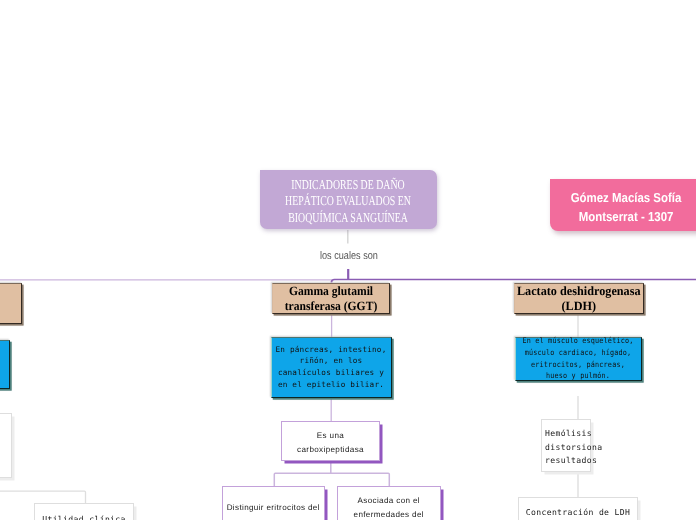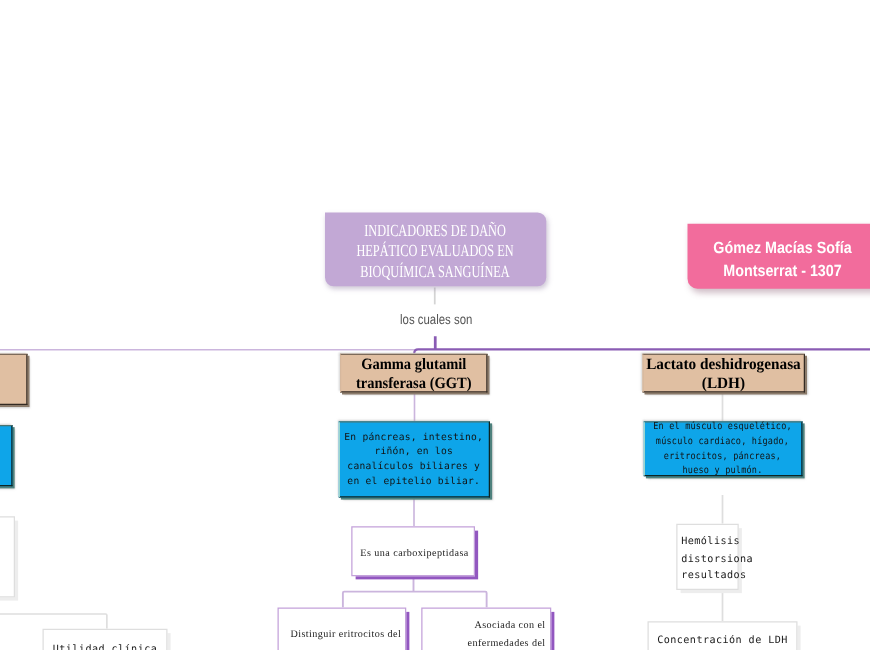--- a/index.html
+++ b/index.html
@@ -33,22 +33,22 @@
   .teal-node{background:#0ea5e9;border-top:1.2px solid #4a7471;border-left:1px solid #9ad6cf;
     border-right:1.8px solid #0d2624;border-bottom:1.4px solid #0d2624;
     box-shadow:1.7px 1.7px 0 0 #4e817d, 2.8px 2.8px 1.5px -0.5px rgba(150,150,150,.5),
                -1px -1px 1.5px rgba(175,175,175,.55);}
   .teal-node > span{color:#121212;font-family:"DejaVu Sans Mono",monospace;font-size:7.7px;line-height:11.7px;letter-spacing:.2px;}
   #ggt-location-node > span{width:112px;}
   #ldh-location-node > span{width:132px;transform:scaleX(0.884);transform-origin:center center;}
 
   .purple-node{background:#fff;border:1.5px solid #c3a1da;
     box-shadow:3px 3px 0 -0.5px #9257c0;}
-  .purple-node > span{color:#1a1a1a;font-family:Liberation Serif, serif;font-size:8.1px;line-height:13.6px;letter-spacing:.35px;
-    transform:translateY(1.5px);text-align:right;}
+  .purple-node > span{color:#1a1a1a;font-family:Liberation Sans, sans-serif;font-size:8.1px;line-height:13.6px;letter-spacing:.35px;
+    transform:translateY(1.5px);}
 
   .gray-node{background:#fff;border:1.3px solid #dedede;
     box-shadow:3px 3px 0 -0.5px #ededed;}
   .gray-node > span{color:#1a1a1a;font-family:"DejaVu Sans Mono",monospace;font-size:8.1px;line-height:13.6px;letter-spacing:.35px;
     transform:translateY(1.5px);}
 
   .edge-label{position:absolute;font-family:"Liberation Sans",sans-serif;font-size:11px;color:#555;white-space:nowrap;
     transform:scaleX(.83);transform-origin:left center;}
 </style>
 </head>

